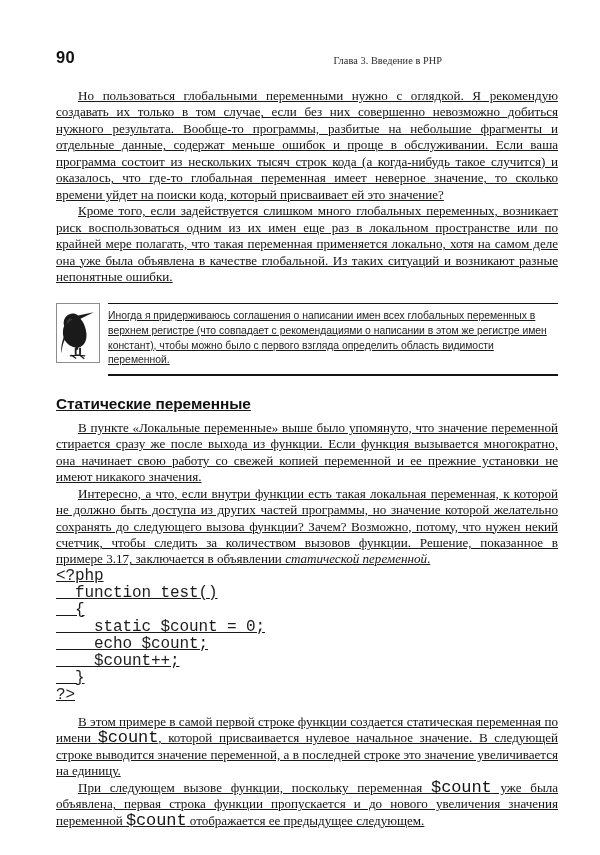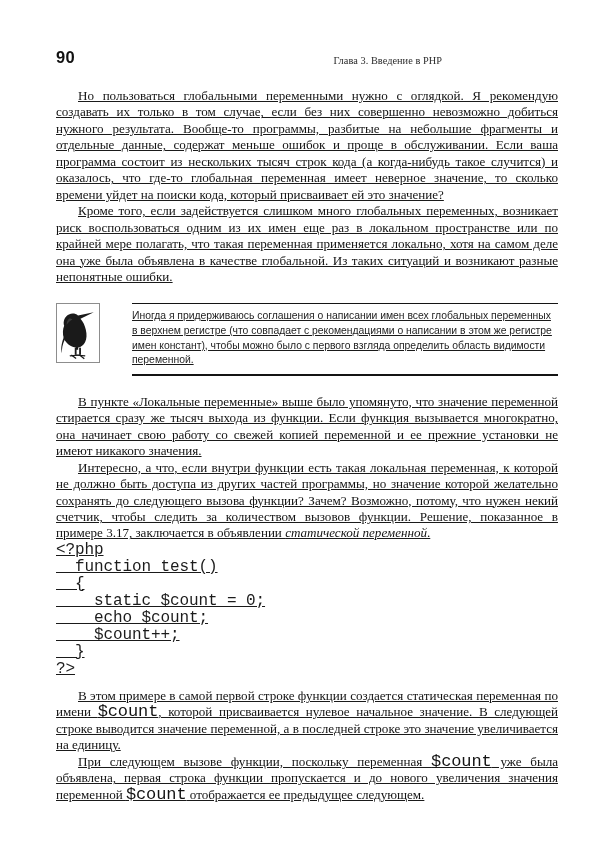--- a/index.html
+++ b/index.html
@@ -81,21 +81,21 @@
     font-style: normal;
     letter-spacing: -0.1px;
   }
 
   
   .note {
     position: relative;
     margin-top: 18px;
     margin-bottom: 18px;
     min-height: 62px;
-    padding-left: 76px;
+    padding-left: 52px;
     box-sizing: border-box;
   }
   .note-icon {
     position: absolute;
     left: 0;
     top: 0;
     width: 44px;
     height: 60px;
     border: 1px solid #8d8d8d;
     box-sizing: border-box;
@@ -188,22 +188,23 @@
             <path d="M24.0 52.6 L29.0 56.4 L28.2 57.4 L23.2 53.6 Z"></path>
             <path d="M11.0 27.0 C8.0 31.5 6.0 36.5 5.0 41.5 C4.2 45.4 4.3 48.6 5.2 51.2 C4.8 46.6 5.8 41.8 8.2 36.8 C9.2 34.6 10.2 32.6 11.6 30.6 Z"></path>
           </g>
         </svg>
       </div>
       <div class="note-body">
         <p>Иногда я придерживаюсь соглашения о написании имен всех глобальных переменных в верхнем регистре (что совпадает с рекомендациями о написании в этом же регистре имен констант), чтобы можно было с первого взгляда определить область видимости переменной.</p>
       </div>
     </div>
 
-
-    <p class="body-text">В пункте «Локальные переменные» выше было упомянуто, что значение переменной стирается сразу же тысяч выхода из функции. Если функция вызывается многократно, она начинает свою работу со свежей копией переменной и ее прежние установки не имеют никакого значения.</p>
+    <h2 class="section-heading">Статические переменные</h2>
+
+    <p class="body-text">В пункте «Локальные переменные» выше было упомянуто, что значение переменной стирается сразу же после выхода из функции. Если функция вызывается многократно, она начинает свою работу со свежей копией переменной и ее прежние установки не имеют никакого значения.</p>
 
     <p class="body-text"><span>Интересно, а что, если внутри функции есть такая локальная переменная, к которой не должно быть доступа из других частей программы, но значение которой желательно сохранять до следующего вызова функции? Зачем? Возможно, потому, что нужен некий счетчик, чтобы следить за количеством вызовов функции. Решение, показанное в примере 3.17, заключается в объявлении </span><em class="it">статической переменной</em><span>.</span></p>
 
 
     <pre class="code-block">&lt;?php
   function test()
   {
     static $count = 0;
     echo $count;
     $count++;

